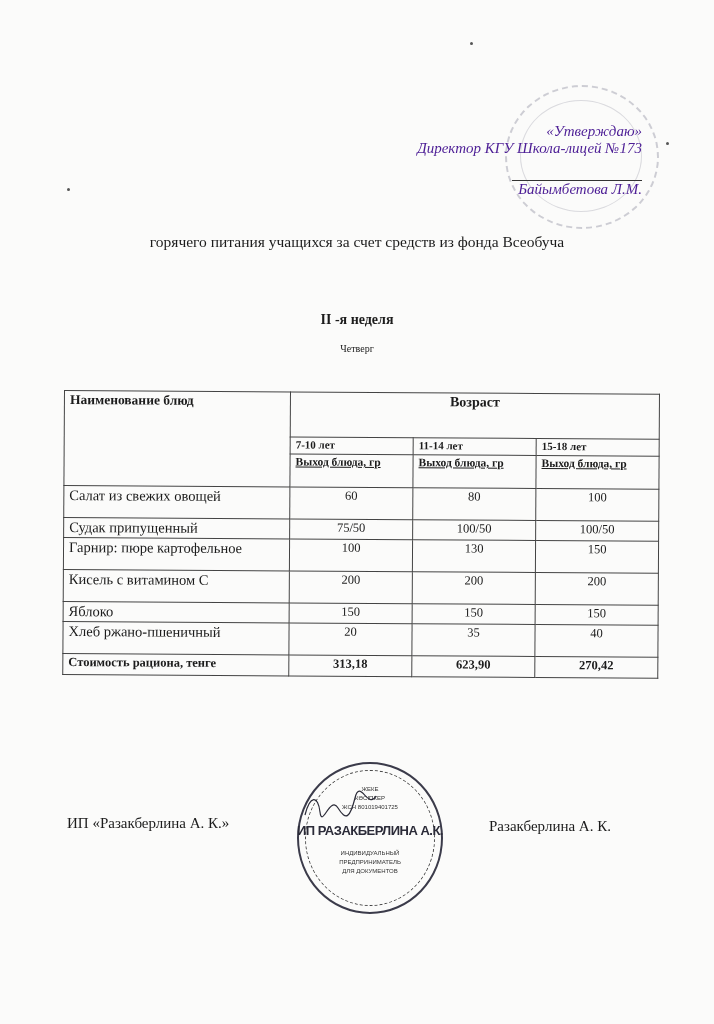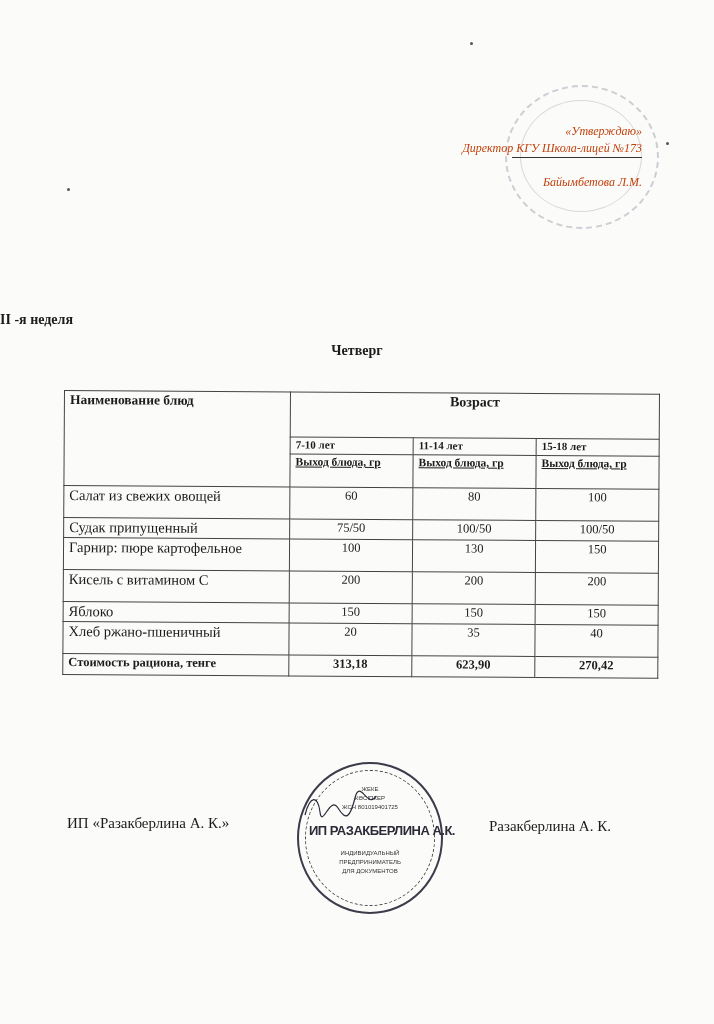--- a/index.html
+++ b/index.html
@@ -1,62 +1,63 @@
 <!DOCTYPE html>
 <html><head>
 <meta charset="utf-8">
 <style>
   html, body { margin:0; padding:0; }
   body {
     width:714px; height:1024px; background:#fbfbfa; position:relative; overflow:hidden;
     font-family:"Liberation Serif", serif; color:#1c1c1c;
   }
   .abs { position:absolute; }
-  .approve { right:72px; top:123px; text-align:right; font-style:italic; font-size:12px; line-height:17px; color:#c2410c; }
+  .approve { right:72px; top:123px; text-align:right; font-style:italic; font-size:15px; line-height:17px; color:#4c1d95; }
   .approve .line { display:block; }
-  .approve .name { display:inline-block; border-top:1px solid #333; padding-top:16px; margin-top:0; min-width:130px; text-align:right; }
+  .approve .name { display:inline-block; border-top:1px solid #333; padding-top:0; margin-top:23px; min-width:130px; text-align:right; }
   .stamp-top { left:505px; top:85px; width:150px; height:140px; border-radius:50%; border:2px dashed rgba(120,120,140,0.35); }
   .stamp-top-inner { left:520px; top:100px; width:120px; height:110px; border-radius:50%; border:1px solid rgba(120,120,140,0.25); }
   .title { left:0; width:714px; top:232px; text-align:center; font-size:15.5px; line-height:19px; }
-  .week { left:0; width:714px; top:312px; font-weight:bold; font-size:14px; }
-  .day { left:0; width:714px; top:343px; text-align:center; font-weight:bold; font-size:14px; }
+  .week { left:0; width:714px; top:312px; text-align:center; font-weight:bold; font-size:14px; }
+  .day { left:0; width:714px; top:343px; text-align:center; font-weight:normal; font-size:10px; }
   table.menu {
     position:absolute; left:64px; top:390px; width:596px; border-collapse:collapse;
     font-size:14px; transform:rotate(0.35deg); transform-origin:left top;
   }
   table.menu td, table.menu th { border:1px solid #444; padding:1px 5px; vertical-align:top; }
   th.hdr-name { width:215px; text-align:left; font-weight:bold; font-size:13.5px; vertical-align:middle; padding-left:8px; }
   th.hdr-age { font-weight:bold; height:42px; vertical-align:top; padding-top:6px; font-size:14px; }
   th.age { font-weight:bold; font-size:11px; text-align:left; height:14px; padding:0 4px; }
   th.yield { font-weight:bold; font-size:11.5px; text-align:left; height:30px; padding:2px 6px;text-decoration:underline; }
   td.dish { text-align:left; font-size:14.5px; }
   td.val { text-align:center; font-size:12.5px; }
   tr.total td { font-weight:bold; font-size:12.5px; height:18px; }
   .sig-left { left:67px; top:815px; font-size:15px; }
   .sig-right { left:489px; top:818px; font-size:15px; }
   .stamp-bot { left:297px; top:762px; width:146px; height:152px; border-radius:50%; border:2px solid #3b3b4a; box-sizing:border-box; }
   .stamp-bot-ring { left:305px; top:770px; width:130px; height:136px; border-radius:50%; border:1px dashed #444; box-sizing:border-box; }
-  .stamp-bot-name { left:297px; top:823px; width:146px; text-align:center; font-family:"Liberation Sans", sans-serif; font-size:13px; font-weight:bold; color:#2b2b38; letter-spacing:-0.5px;padding-left:12px; }
+  .stamp-bot-name { left:297px; top:823px; width:146px; text-align:center; font-family:"Liberation Sans", sans-serif; font-size:13px; font-weight:bold; color:#2b2b38; letter-spacing:-0.5px; }
   .stamp-bot-small { left:297px; width:146px; text-align:center; font-family:"Liberation Sans", sans-serif; font-size:6px; color:#333; }
   .signature-scribble { left:300px; top:790px; width:80px; height:30px; }
   .dot { width:3px; height:3px; background:#555; border-radius:50%; }
 </style>
 </head>
 <body>
 
 <div class="abs stamp-top"></div>
 <div class="abs stamp-top-inner"></div>
 
 <div class="abs approve">
   <span class="line">«Утверждаю»</span>
   <span class="line">Директор КГУ Школа-лицей №173</span>
   <span class="line name">Байымбетова Л.М.</span>
 </div>
 
 <div class="abs title">
+  <div>горячего  питания   учащихся  за счет средств из фонда Всеобуча</div>
 </div>
 <div class="abs week">II -я  неделя</div>
 <div class="abs day">Четверг</div>
 
 <table class="menu">
   <tbody>
       <tr>
     <th class="hdr-name" rowspan="3">Наименование  блюд</th>
     <th class="hdr-age" colspan="3">Возраст</th>
   </tr>

